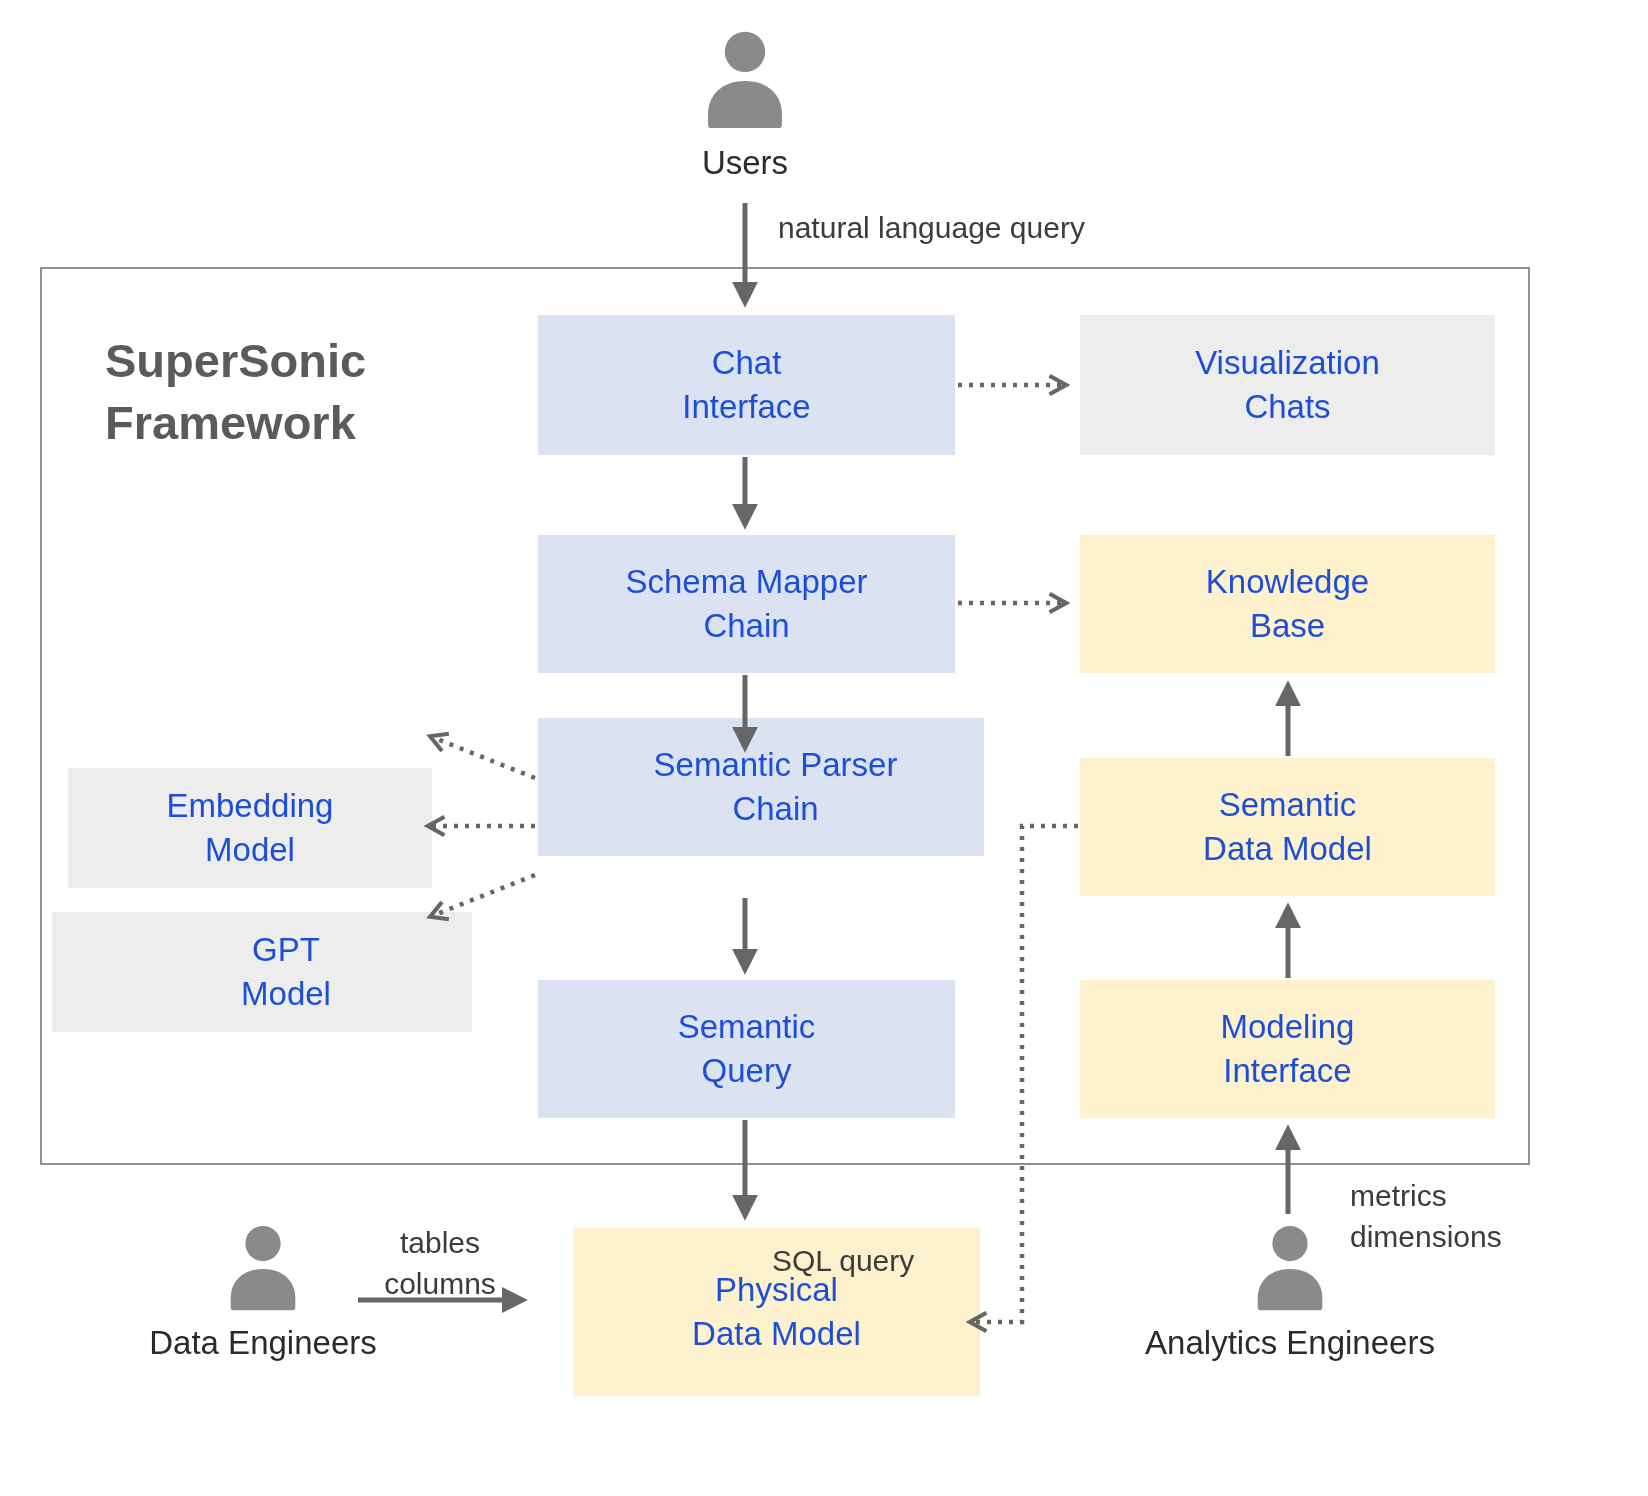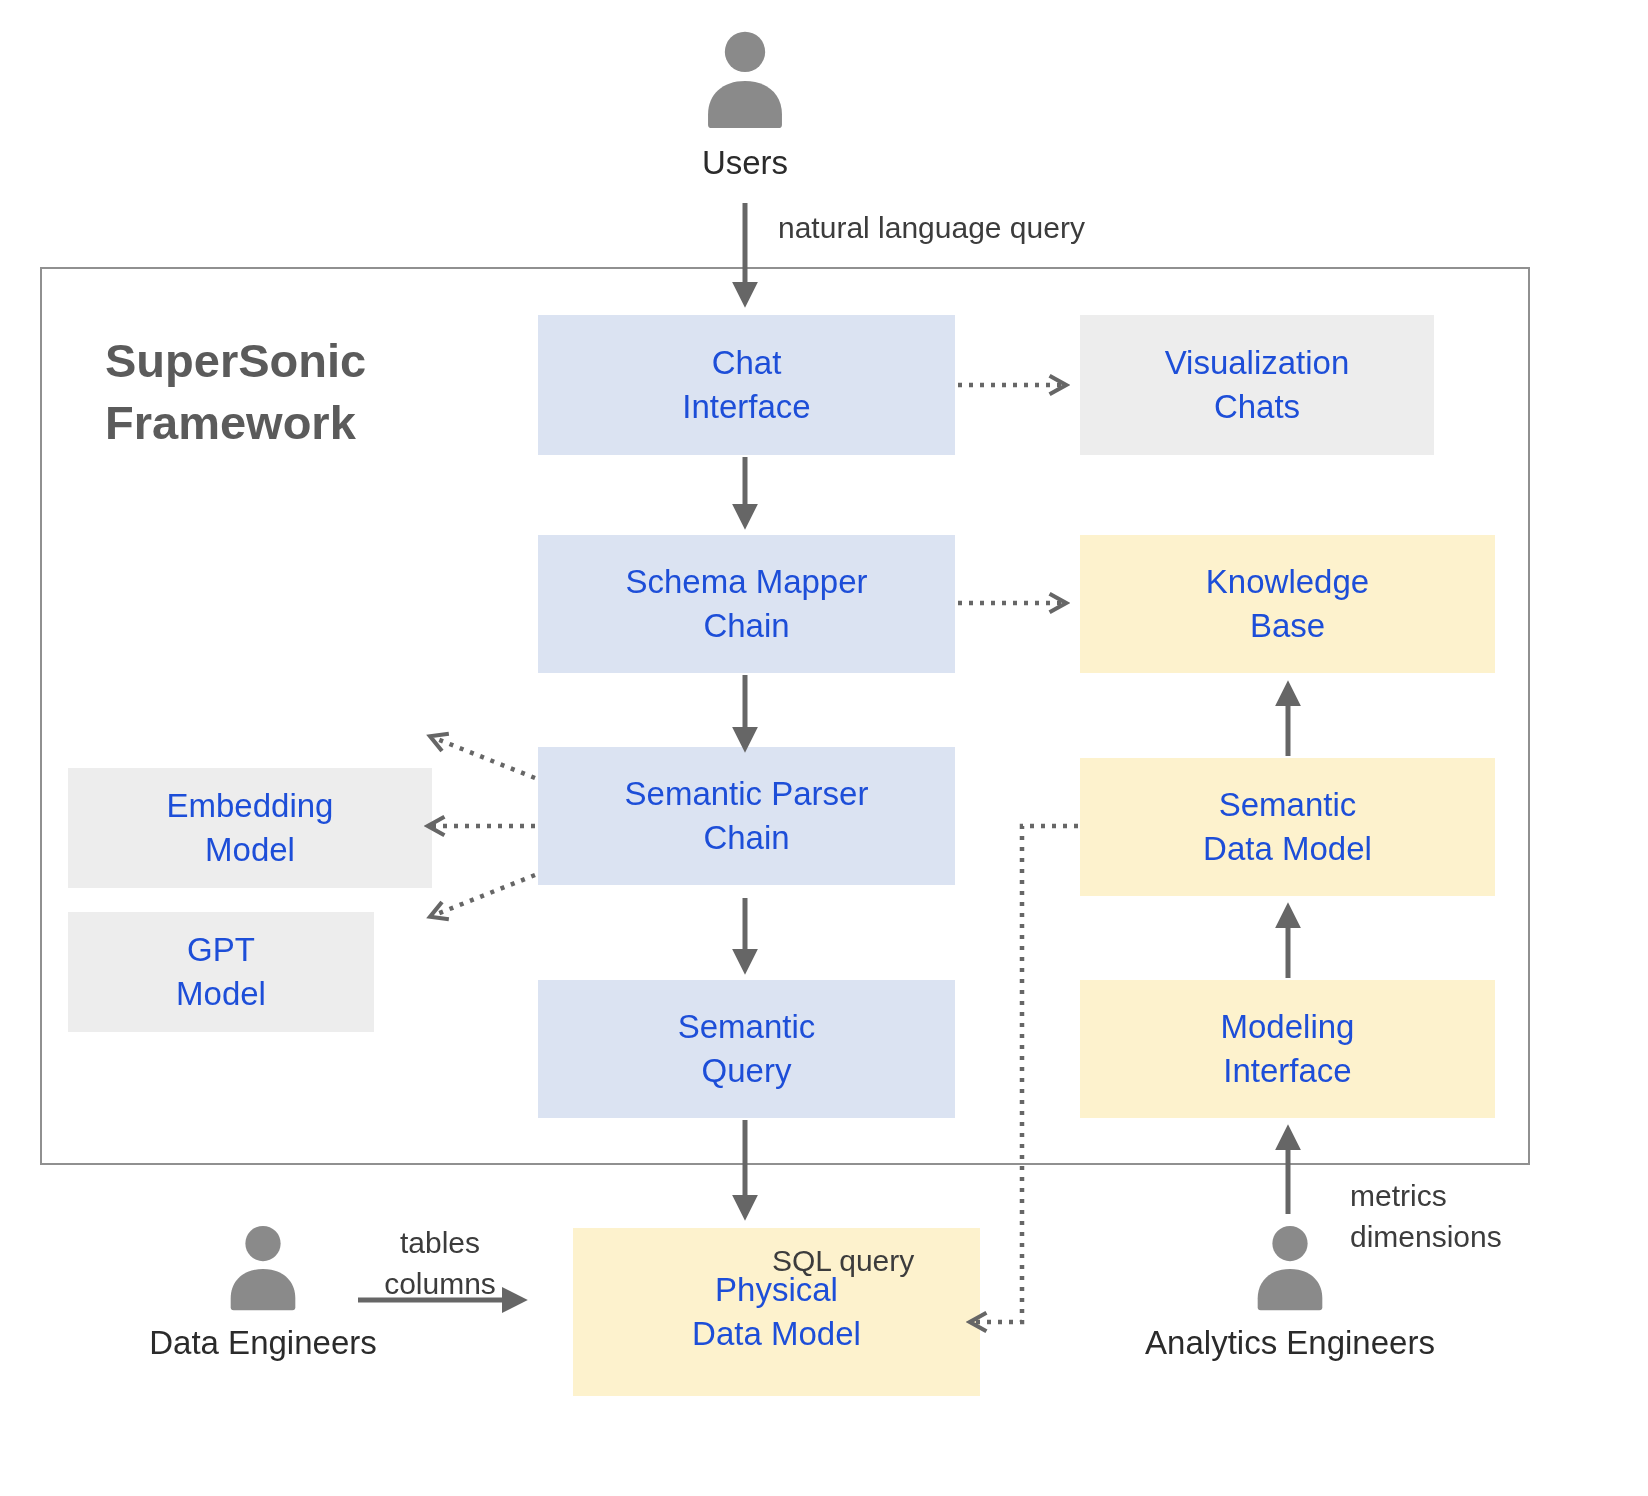--- a/index.html
+++ b/index.html
@@ -72,51 +72,51 @@
   </div>
 
   <div class="node blue" style="left:538px;top:315px;width:417px;height:140px;">
     <span>Chat
 Interface</span>
   </div>
   <div class="node blue" style="left:538px;top:535px;width:417px;height:138px;">
     <span>Schema Mapper
 Chain</span>
   </div>
-  <div class="node blue" style="left:538px;top:747px;width:417px;height:138px;">
+  <div class="node blue" style="left:538px;top:718px;width:417px;height:138px;padding-left:29px;">
     <span>Semantic Parser
 Chain</span>
   </div>
   <div class="node blue" style="left:538px;top:980px;width:417px;height:138px;">
     <span>Semantic
 Query</span>
   </div>
 
-  <div class="node gray" style="left:1080px;top:315px;width:354px;height:140px;">
+  <div class="node gray" style="left:1080px;top:315px;width:415px;height:140px;">
     <span>Visualization
 Chats</span>
   </div>
   <div class="node yellow" style="left:1080px;top:535px;width:415px;height:138px;">
     <span>Knowledge
 Base</span>
   </div>
   <div class="node yellow" style="left:1080px;top:758px;width:415px;height:138px;">
     <span>Semantic
 Data Model</span>
   </div>
   <div class="node yellow" style="left:1080px;top:980px;width:415px;height:138px;">
     <span>Modeling
 Interface</span>
   </div>
 
   <div class="node gray" style="left:68px;top:768px;width:364px;height:120px;">
     <span>Embedding
 Model</span>
   </div>
-  <div class="node gray" style="left:68px;top:912px;width:306px;height:120px;">
+  <div class="node gray" style="left:52px;top:912px;width:372px;height:120px;padding-left:48px;">
     <span>GPT
 Model</span>
   </div>
 
   <div class="node yellow" style="left:538px;top:1228px;width:407px;height:168px;margin-left:35px;">
     <span>Physical
 Data Model</span>
   </div>
 
   <svg class="arrows" width="1648" height="1496">

